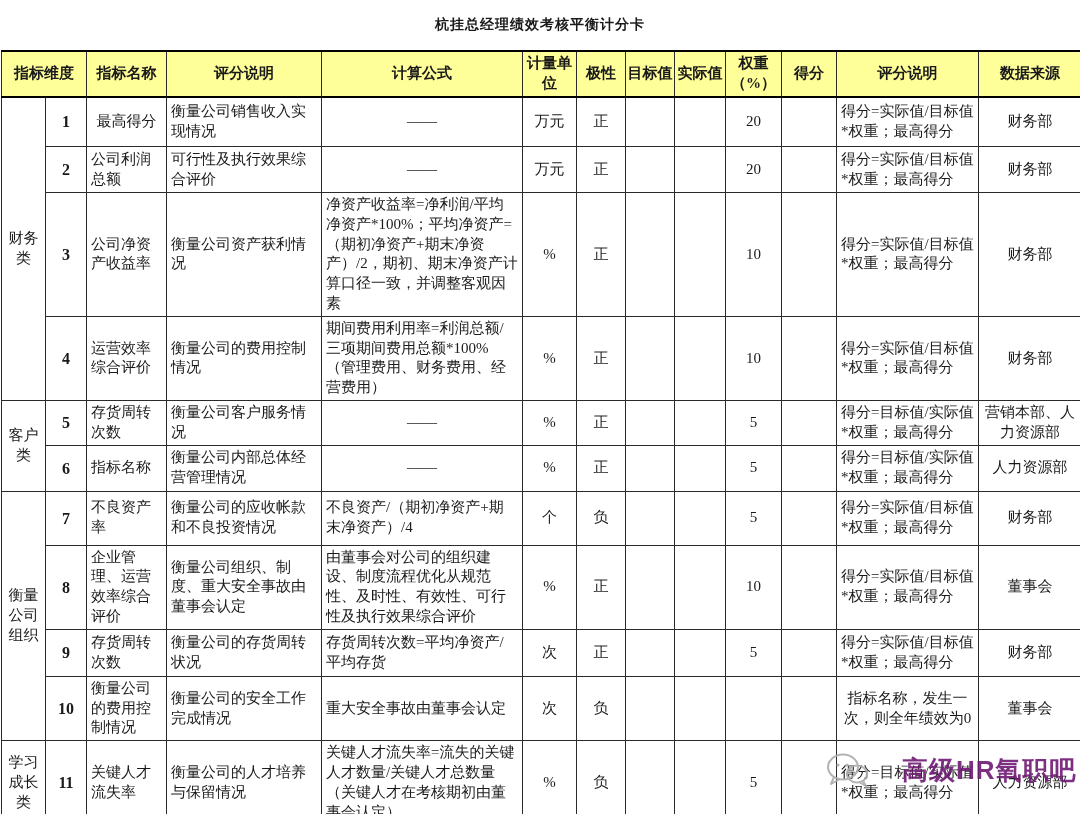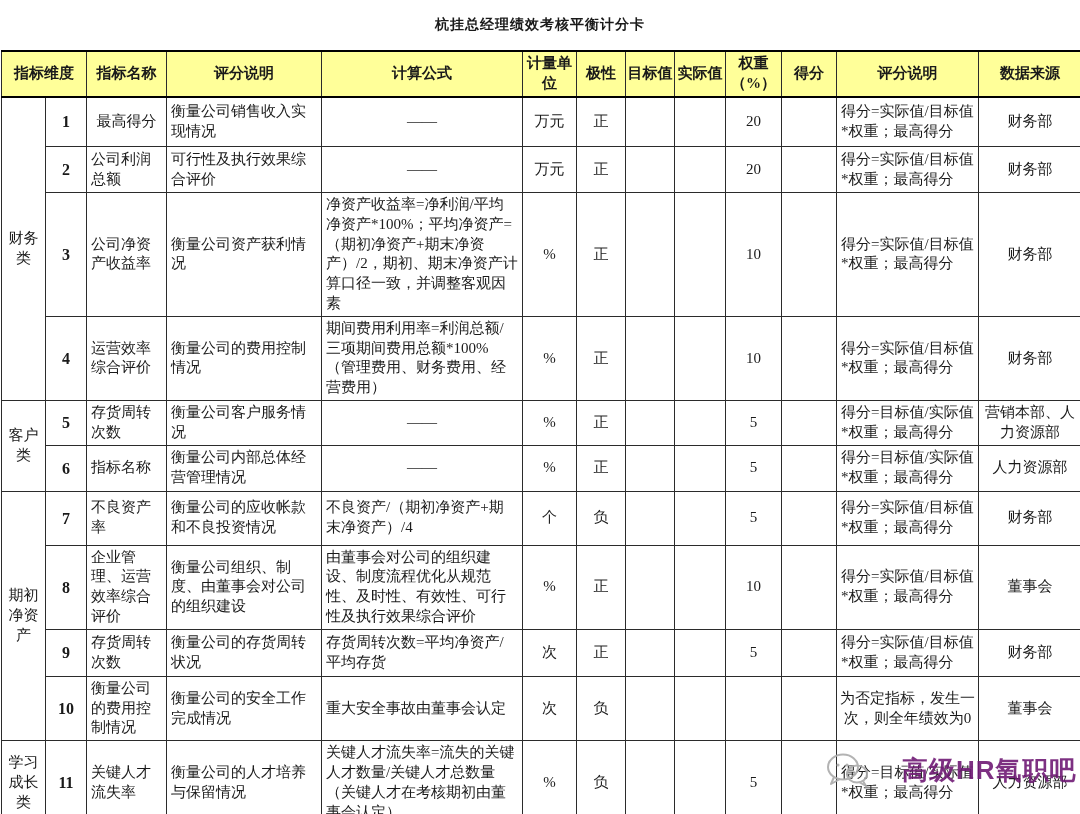--- a/index.html
+++ b/index.html
@@ -160,38 +160,38 @@
       <td>%</td>
       <td>正</td>
       <td></td>
       <td></td>
       <td>5</td>
       <td></td>
       <td class="l">得分=目标值/实际值*权重；最高得分</td>
       <td>人力资源部</td>
     </tr>
     <tr style="height:54px">
-      <td class="cat" rowspan="4">期初净资产</td>
+      <td class="cat" rowspan="4">衡量公司组织</td>
       <td class="num">7</td>
       <td class="l">不良资产率</td>
       <td class="l">衡量公司的应收帐款和不良投资情况</td>
       <td class="l">不良资产/（期初净资产+期末净资产）/4</td>
       <td>个</td>
       <td>负</td>
       <td></td>
       <td></td>
       <td>5</td>
       <td></td>
       <td class="l">得分=实际值/目标值*权重；最高得分</td>
       <td>财务部</td>
     </tr>
     <tr style="height:70px">
       <td class="num">8</td>
       <td class="l">企业管理、运营效率综合评价</td>
-      <td class="l">衡量公司组织、制度、由董事会对公司的组织建设</td>
+      <td class="l">衡量公司组织、制度、重大安全事故由董事会认定</td>
       <td class="l">由董事会对公司的组织建设、制度流程优化从规范性、及时性、有效性、可行性及执行效果综合评价</td>
       <td>%</td>
       <td>正</td>
       <td></td>
       <td></td>
       <td>10</td>
       <td></td>
       <td class="l">得分=实际值/目标值*权重；最高得分</td>
       <td>董事会</td>
     </tr>
@@ -213,21 +213,21 @@
       <td class="num">10</td>
       <td class="l">衡量公司的费用控制情况</td>
       <td class="l">衡量公司的安全工作完成情况</td>
       <td class="l">重大安全事故由董事会认定</td>
       <td>次</td>
       <td>负</td>
       <td></td>
       <td></td>
       <td></td>
       <td></td>
-      <td class="c">为否定指标，发生一次，则全年绩效为0</td>
+      <td class="c">指标名称，发生一次，则全年绩效为0</td>
       <td>董事会</td>
     </tr>
     <tr style="height:75px">
       <td class="cat">学习成长类</td>
       <td class="num">11</td>
       <td class="l">关键人才流失率</td>
       <td class="l">衡量公司的人才培养与保留情况</td>
       <td class="l">关键人才流失率=流失的关键人才数量/关键人才总数量（关键人才在考核期初由董事会认定）</td>
       <td>%</td>
       <td>负</td>

